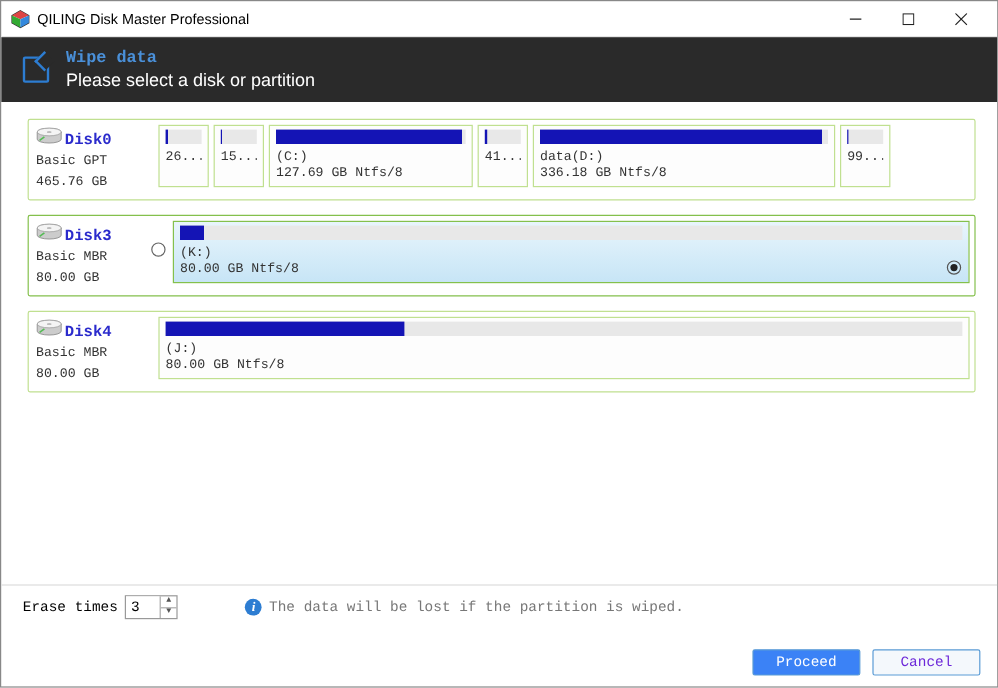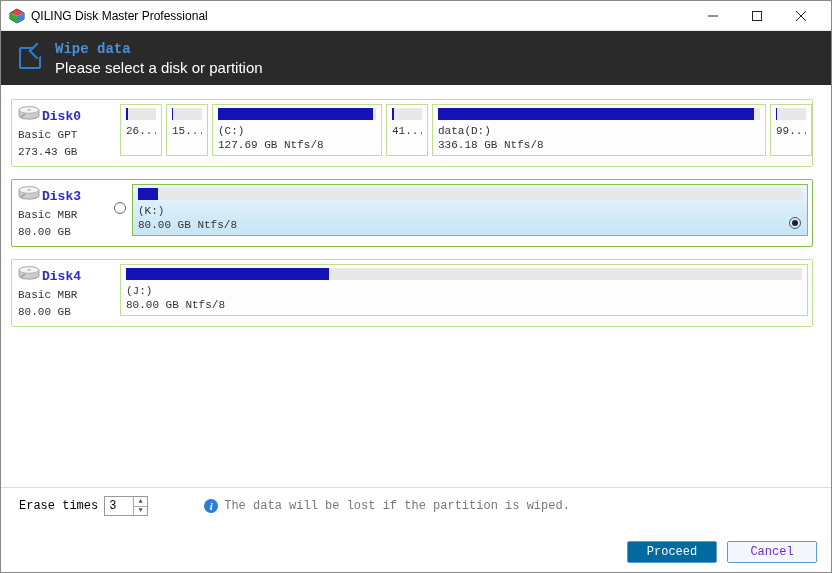--- a/index.html
+++ b/index.html
@@ -74,21 +74,21 @@
     font-size: 14px;
     font-weight: bold;
   }
   .header-sub {
     color: #ffffff;
     font-family: Liberation Sans, sans-serif;
     font-size: 15px;
     margin-top: 2px;
   }
   .content {
-    padding: 14px 18px 0 10px;
+    padding: 14px 18px 0 22px;
   }
   .disk-row {
     display: flex;
     margin-bottom: 12px;
     align-items: flex-start;
     border: 1px solid #c0e090;
     border-radius: 2px;
     padding: 4px 4px 4px 2px;
     background: #fff;
     min-height: 54px;
@@ -267,21 +267,21 @@
     border: 1px solid #5a9bd5;
     border-radius: 2px;
     font-family: "Courier New", monospace;
     font-size: 12px;
     display: flex;
     align-items: center;
     justify-content: center;
     cursor: pointer;
   }
   .btn-primary {
-    background: #0369a1;
+    background: #3b82f6;
     color: #fff;
   }
   .btn-secondary {
     background: #f4f8fc;
     color: #6d28d9;
   }
 </style>
 </head>
 <body>
 
@@ -326,21 +326,21 @@
 <div class="content" id="disks-container">
     <div class="disk-row">
       <div class="disk-info"><span class="disk-icon"><svg width="22" height="16" viewBox="0 0 22 16">
     <ellipse cx="11" cy="4" rx="10" ry="3.2" fill="#e8e8e8" stroke="#888" stroke-width="0.7"></ellipse>
     <path d="M1 4 v6 a10 3.2 0 0 0 20 0 v-6" fill="#ccc" stroke="#888" stroke-width="0.7"></path>
     <ellipse cx="11" cy="4" rx="10" ry="3.2" fill="#f4f4f4" stroke="#999" stroke-width="0.6"></ellipse>
     <ellipse cx="11" cy="4" rx="2" ry="0.7" fill="#aaa"></ellipse>
     <path d="M3 11 l4 -3" stroke="#5b5" stroke-width="1.3"></path>
   </svg></span><span class="disk-name">Disk0</span>
     <div class="disk-meta">Basic GPT</div>
-    <div class="disk-meta">273.43 GB</div></div>
+    <div class="disk-meta">465.76 GB</div></div>
       <div class="parts">
         <div class="part" style="width: 42px; flex-shrink: 0;">
           <div class="bar">
             <div class="bar-fill" style="width: 6%;"></div>
           </div>
           <div class="part-label"></div>
           <div class="part-label">26...</div>
         </div>
         <div class="part" style="width: 42px; flex-shrink: 0;">
           <div class="bar">
@@ -356,21 +356,21 @@
           <div class="part-label">(C:)</div>
           <div class="part-label">127.69 GB Ntfs/8</div>
         </div>
         <div class="part" style="width: 42px; flex-shrink: 0;">
           <div class="bar">
             <div class="bar-fill" style="width: 6%;"></div>
           </div>
           <div class="part-label"></div>
           <div class="part-label">41...</div>
         </div>
-        <div class="part" style="width: 334px; flex-shrink: 0;">
+        <div class="part" style="width: 252px; flex-shrink: 0;">
           <div class="bar">
             <div class="bar-fill" style="width: 98%;"></div>
           </div>
           <div class="part-label">data(D:)</div>
           <div class="part-label">336.18 GB Ntfs/8</div>
         </div>
         <div class="part" style="width: 42px; flex-shrink: 0;">
           <div class="bar">
             <div class="bar-fill" style="width: 3%;"></div>
           </div>

